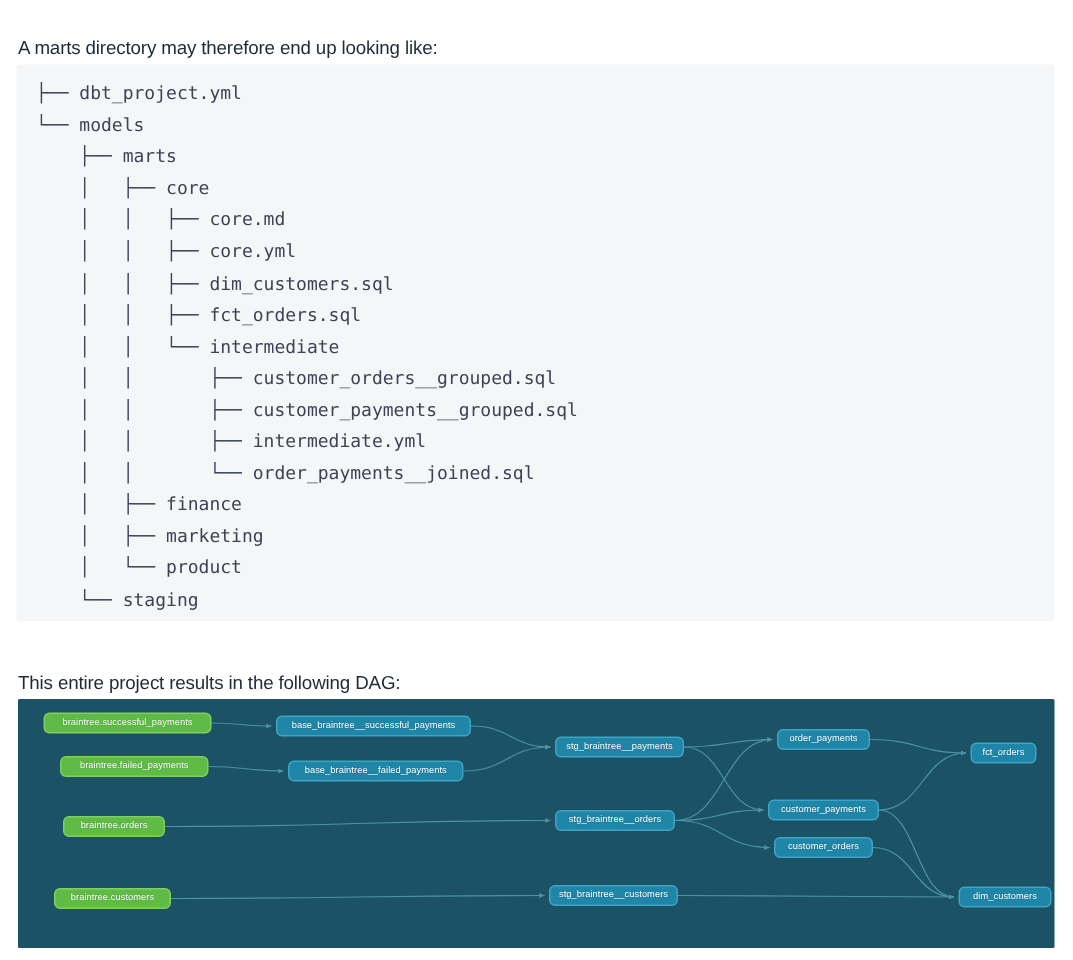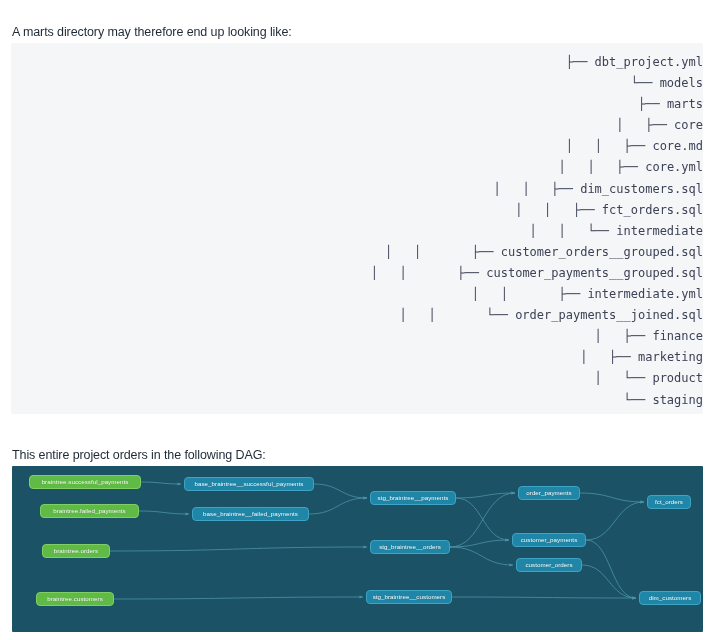--- a/index.html
+++ b/index.html
@@ -12,21 +12,20 @@
     height: 640px;
     font-family: "Liberation Sans", sans-serif;
     color: #22272f;
     overflow: hidden;
     position: relative;
   }
   .page {
     position: relative;
     width: 715px;
     height: 640px;
-    text-align: right;
   }
 
   
   .prose {
     position: absolute;
     left: 12px;
     font-size: 12.5px;
     line-height: 16px;
     color: #1f2a37;
     letter-spacing: -0.1px;
@@ -122,21 +121,21 @@
     │   │       ├── customer_orders__grouped.sql
     │   │       ├── customer_payments__grouped.sql
     │   │       ├── intermediate.yml
     │   │       └── order_payments__joined.sql
     │   ├── finance
     │   ├── marketing
     │   └── product
     └── staging</pre>
   </div>
 
-  <p class="prose prose-2">This entire project orders in the following DAG:</p>
+  <p class="prose prose-2">This entire project results in the following DAG:</p>
 
   <div class="dag">
     <svg class="dag-svg" id="dag-edges" viewBox="0 0 691 166">
         <defs>
           <marker id="arw" markerWidth="5" markerHeight="5" refX="4.4" refY="2" orient="auto">
             <path d="M0,0 L4.4,2 L0,4 z" fill="#4c93a8"></path>
           </marker>
         </defs>
         <path d="M129,16 C149,16 149,18 169,18" fill="none" stroke="#4c93a8" stroke-width="0.8" marker-end="url(#arw)"></path>
         <path d="M127,45 C152,45 152,48 177,48" fill="none" stroke="#4c93a8" stroke-width="0.8" marker-end="url(#arw)"></path>

